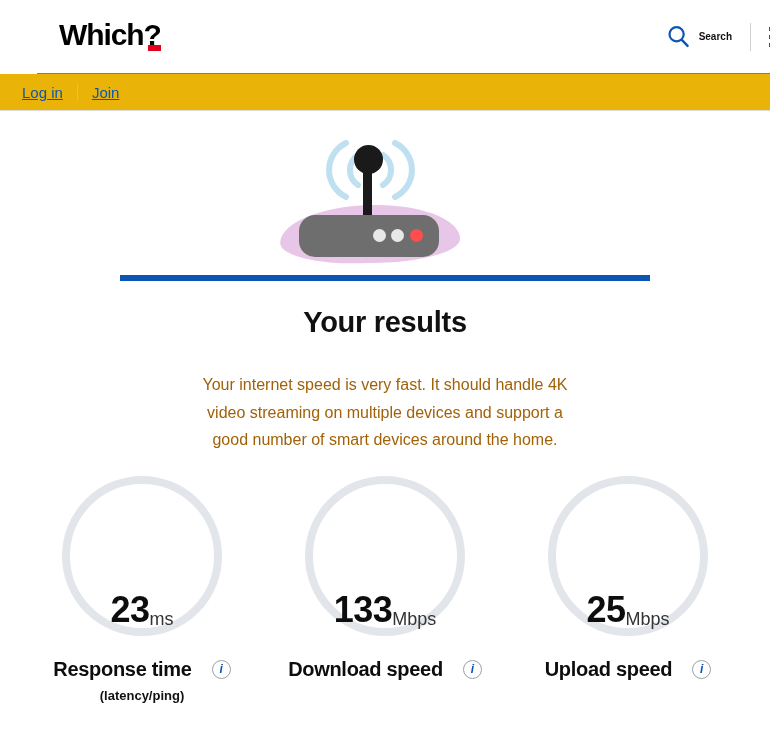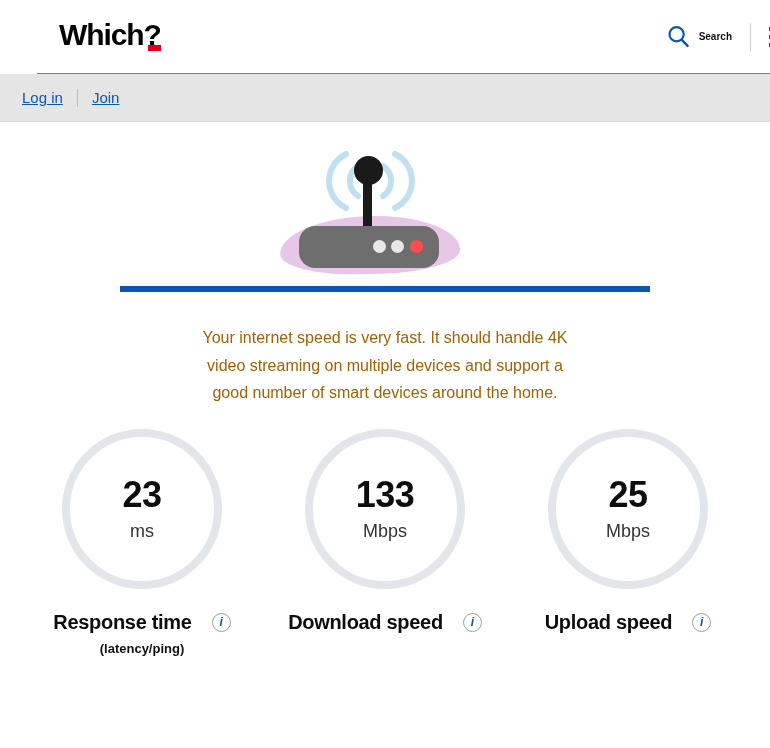--- a/index.html
+++ b/index.html
@@ -71,22 +71,22 @@
   .burger span {
     display: block;
     width: 26px;
     height: 4px;
     background: #0b55b5;
     border-radius: 0px;
   }
 
   
   .accountbar {
-    height: 48px;
-    background: #e5e5e5;
+    height: 37px;
+    background: #eab308;
     border-bottom: 1px solid #dcdcdc;
     display: flex;
     align-items: center;
     padding-left: 22px;
     gap: 0px;
   }
   .accountbar a {
     font-size: 15px;
     color: #0b55b5;
     text-decoration: underline;
@@ -202,22 +202,22 @@
     display: flex;
     flex-direction: column;
     align-items: center;
   }
   .ring {
     width: 160px;
     height: 160px;
     border-radius: 50%;
     border: 8px solid #e2e6ea;
     display: flex;
-    flex-direction: column;
-    align-items: center;
+    flex-direction: row;
+    align-items: flex-end;
     justify-content: center;
   }
   .ring .value {
     font-size: 36px;
     font-weight: bold;
     color: #0d0d0d;
     line-height: 1;
     letter-spacing: -0.5px;
   }
   .ring .unit {
@@ -307,20 +307,21 @@
     <div class="antenna-top"></div>
     <div class="router-body"></div>
     <div class="led led1"></div>
     <div class="led led2"></div>
     <div class="led led3"></div>
   </div>
 </div>
 
 <div class="results">
   <div class="blue-rule"></div>
+  <div class="results-title">Your results</div>
   <div class="results-desc">Your internet speed is very fast. It should handle 4K video streaming on multiple devices and support a good number of smart devices around the home.</div>
 </div>
 
 <div class="gauges">
 
   <div class="gauge-col">
     <div class="ring">
       <div class="value">23</div>
       <div class="unit">ms</div>
     </div>

